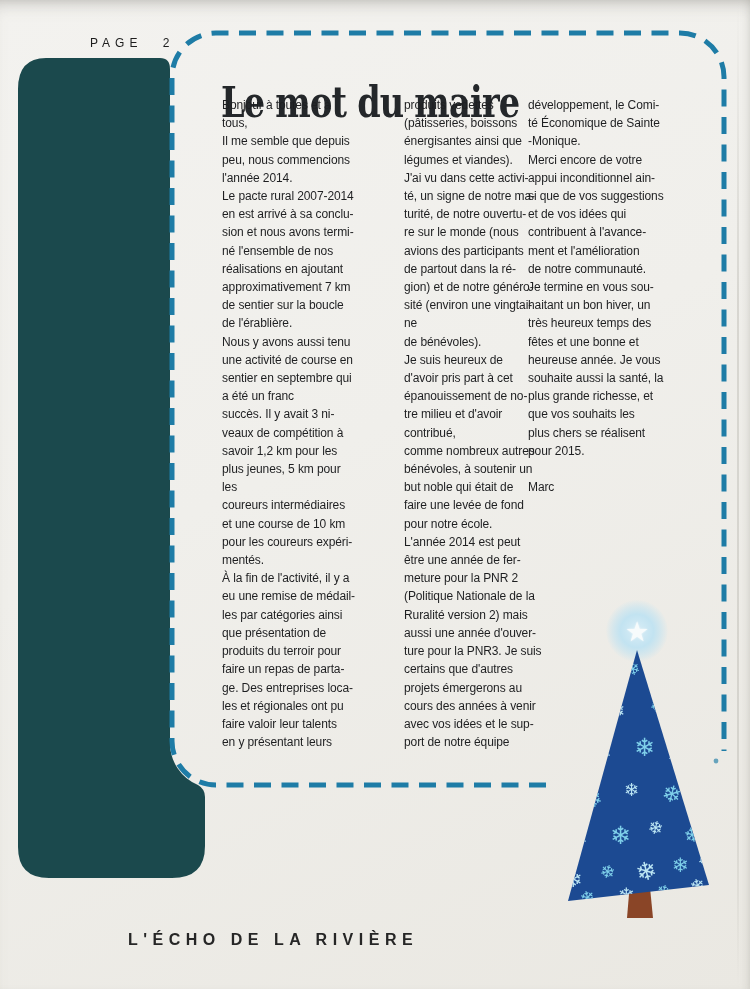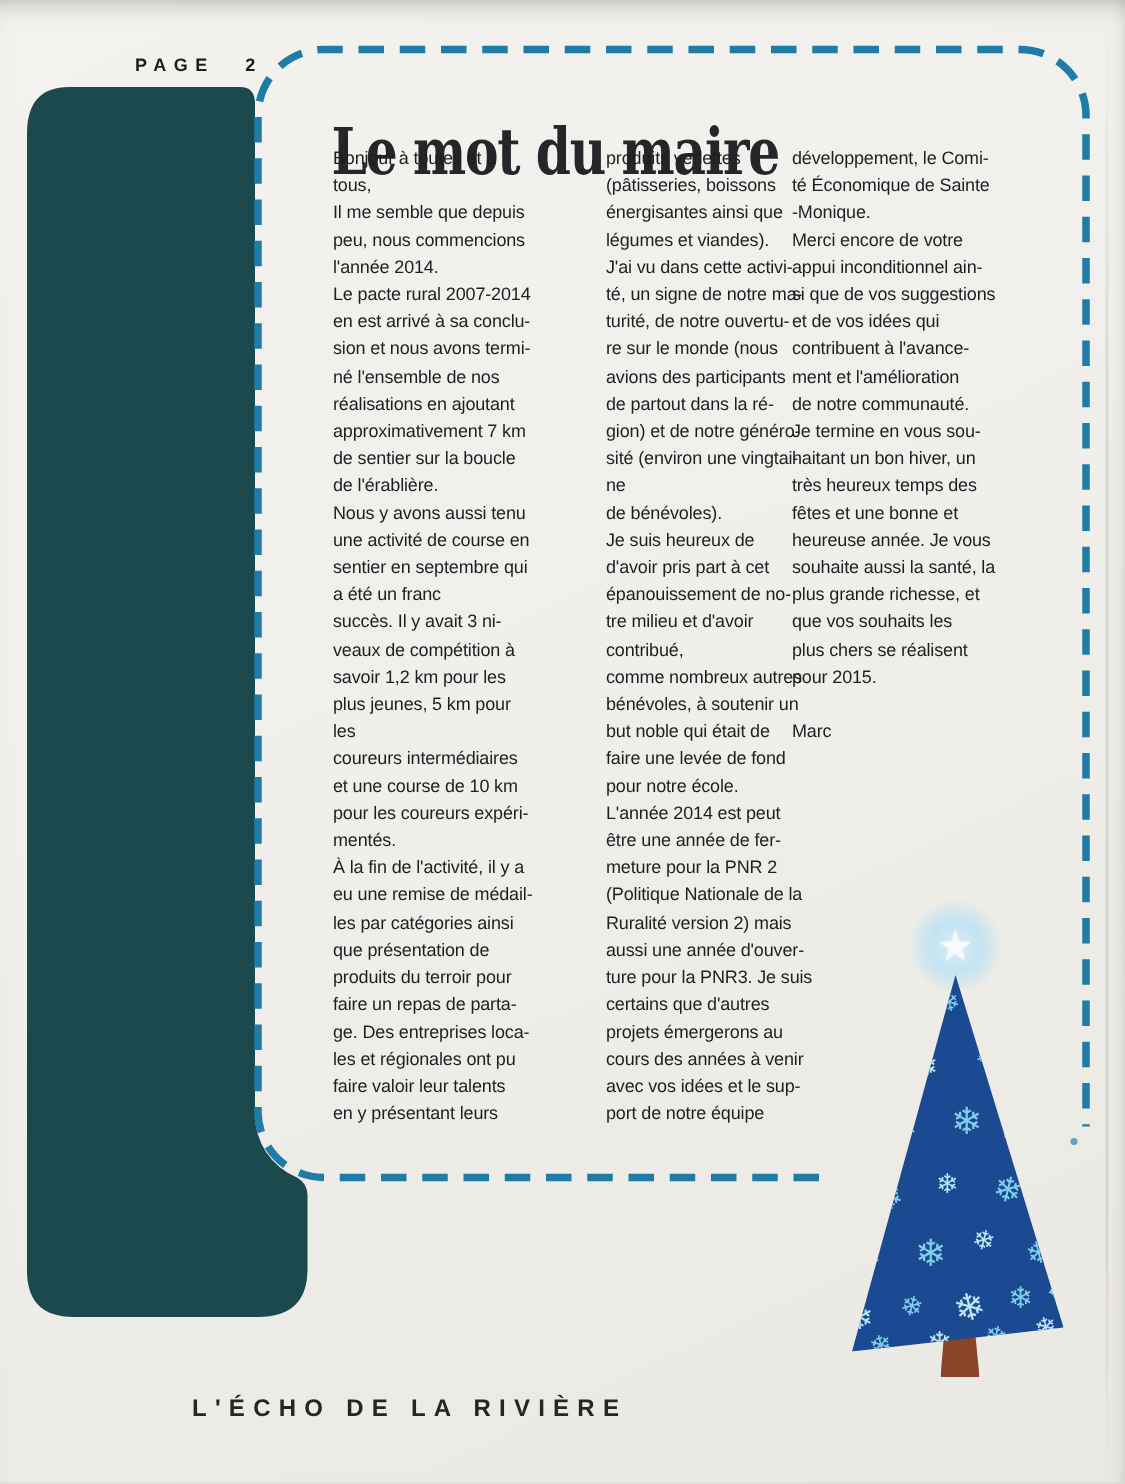--- a/index.html
+++ b/index.html
@@ -13,21 +13,21 @@
     background:linear-gradient(155deg,#f3f2ef 0%,#f0efeb 45%,#eae8e2 100%);
     box-shadow:inset 0 14px 18px -14px rgba(120,118,112,.55), inset -6px 0 10px -6px rgba(150,148,140,.35);
   }
   
   .paper-edge{
     position:absolute;right:11px;top:0;width:2px;height:100%;
     background:linear-gradient(rgba(170,168,160,.0),rgba(170,168,160,.35) 30%,rgba(170,168,160,.35) 80%,rgba(170,168,160,0));
   }
   .page-label{
     position:absolute;left:90px;top:36px;
-    font-size:12px;font-weight:bold;letter-spacing:5px;word-spacing:12px;
+    font-size:12px;font-weight:normal;letter-spacing:5px;word-spacing:12px;
     color:#1d1d1d;
   }
   .footer-label{
     position:absolute;left:128px;top:931px;
     font-size:16px;font-weight:bold;letter-spacing:5.5px;
     color:#262626;
   }
   .decor-svg{position:absolute;left:0;top:0;}
   .article-title{
     position:absolute;left:221px;top:48px;

